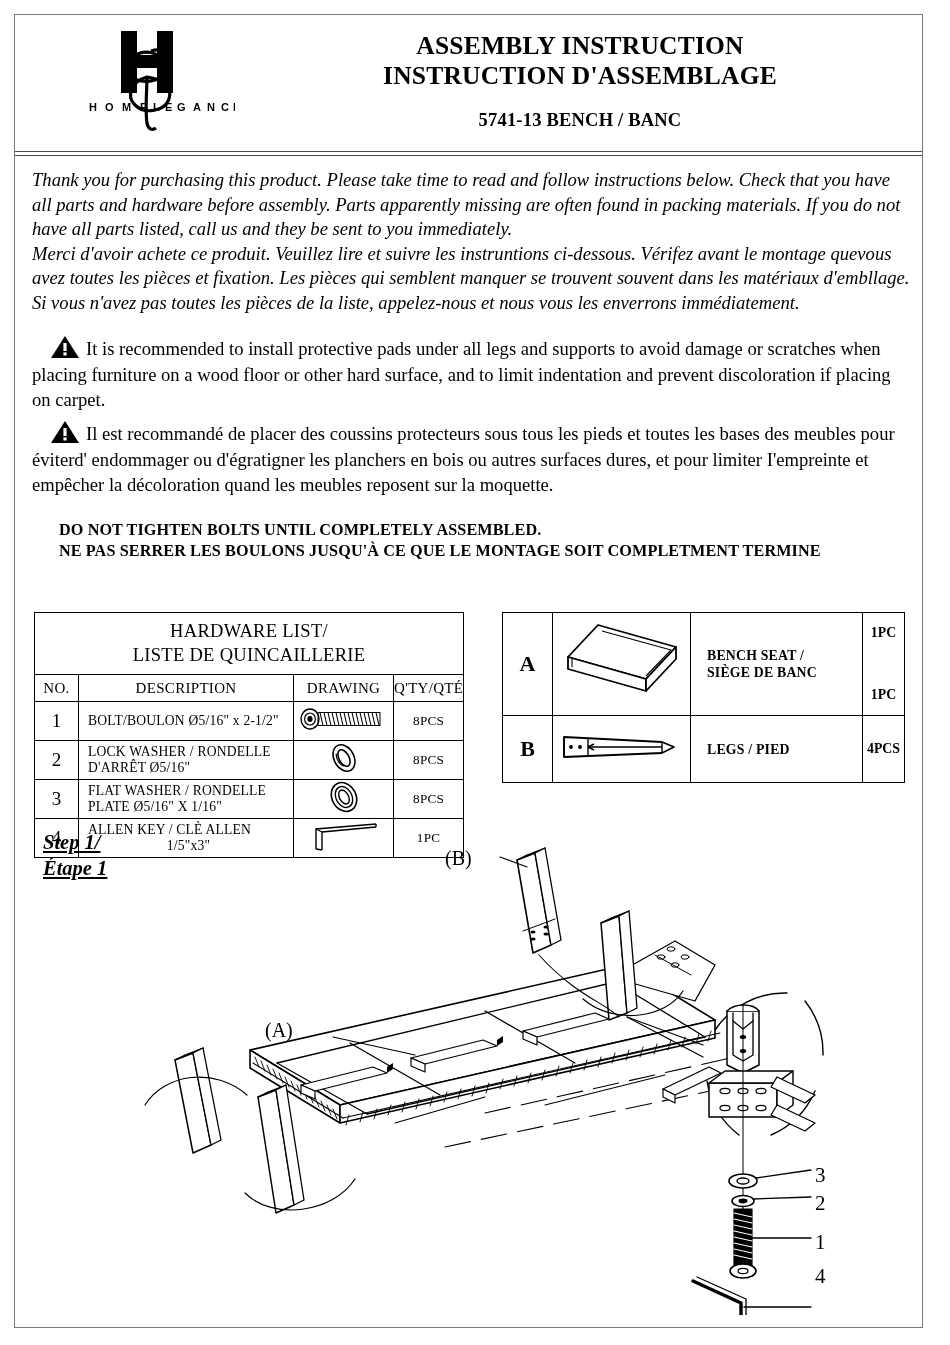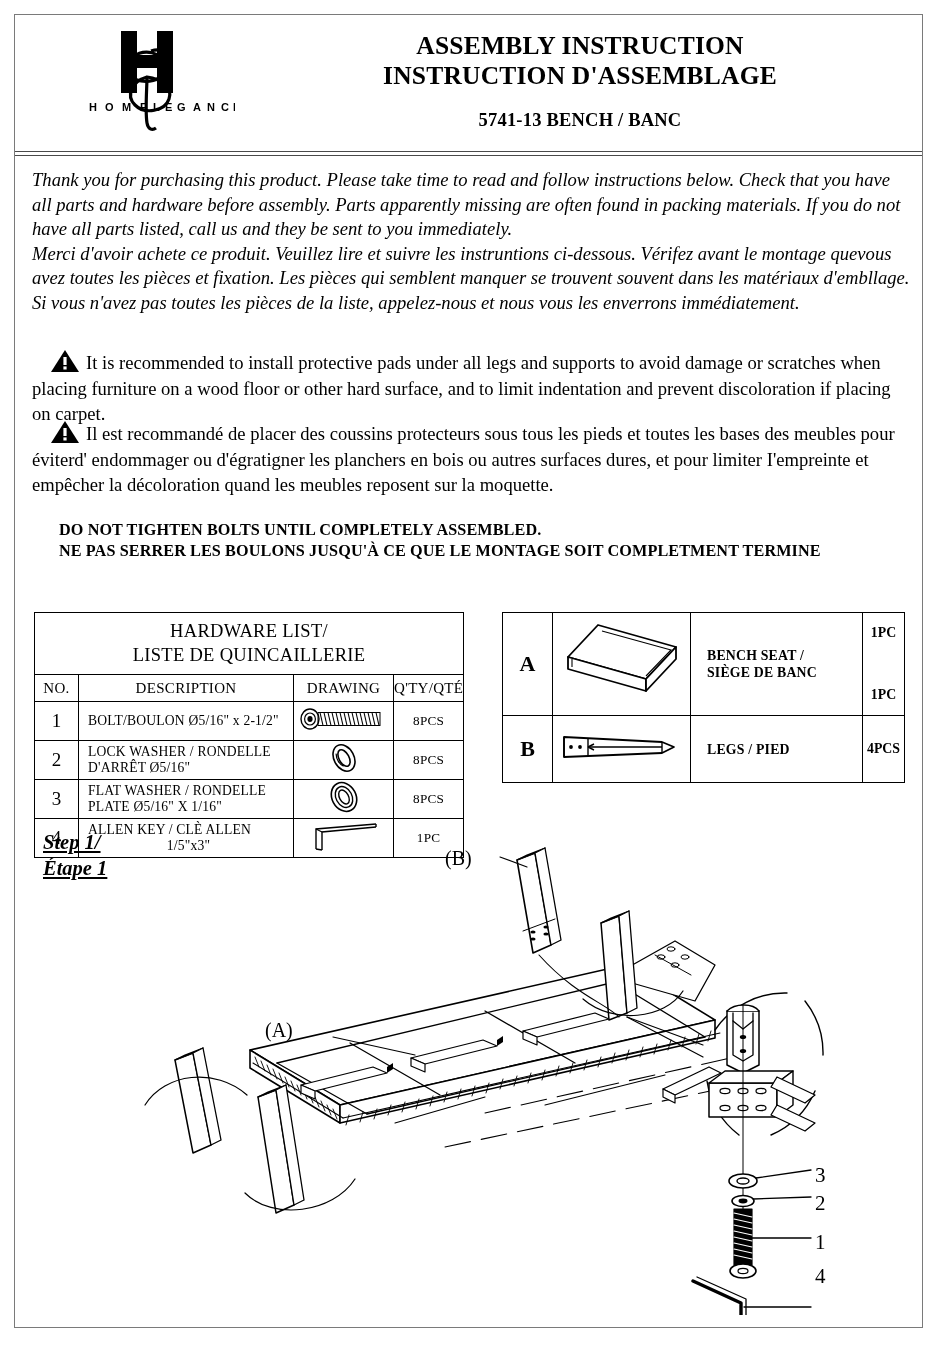--- a/index.html
+++ b/index.html
@@ -87,21 +87,21 @@
   }
   .intro p { margin: 0; font-style: italic; }
 
   .warn-block {
     position: absolute;
     left: 17px;
     width: 878px;
     font-size: 18.6px;
     line-height: 25.5px;
   }
-  .warn-1 { top: 320px; margin-top: 14px; }
+  .warn-1 { top: 320px; }
   .warn-2 { top: 405px; }
   .warn-ico {
     display: inline-block;
     vertical-align: -4px;
     margin-right: 6px;
     margin-left: 18px;
   }
 
   .strong-note {
     position: absolute;

